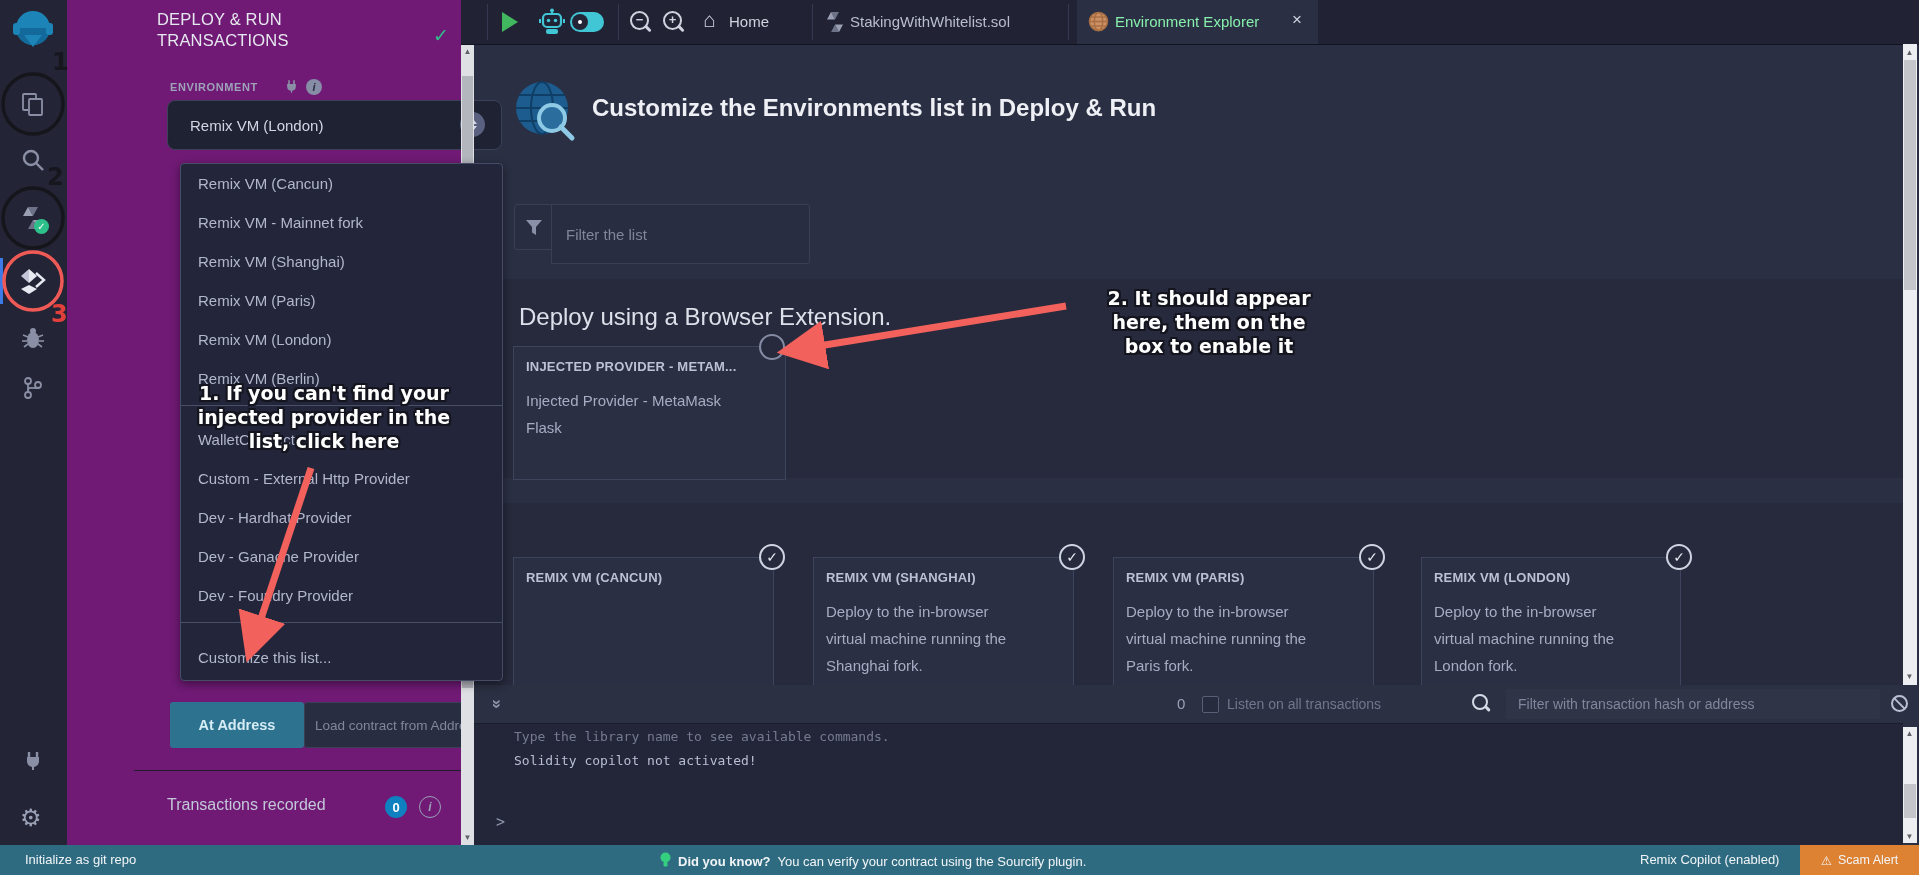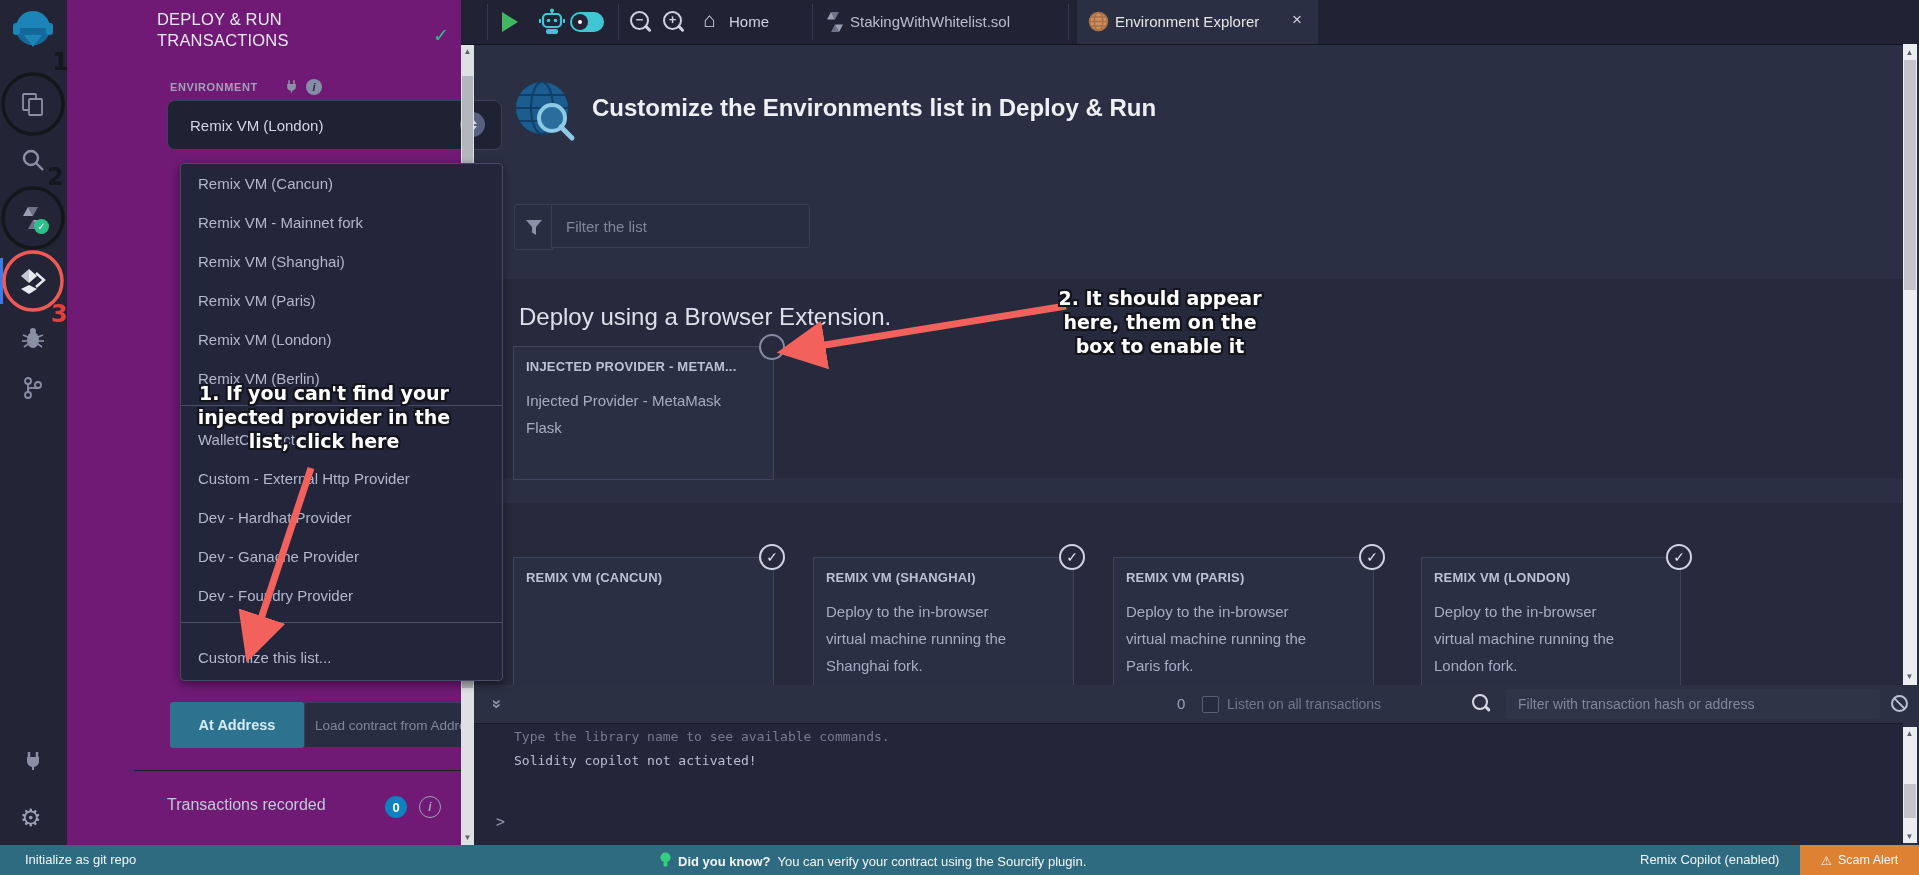--- a/index.html
+++ b/index.html
@@ -56,28 +56,28 @@
   #toggle .knob{position:absolute;left:2px;top:2px;width:16px;height:16px;border-radius:50%;background:#232536;}
   #toggle .dot{position:absolute;left:8px;top:8px;width:4px;height:4px;border-radius:50%;background:#fff;}
   .mag{position:absolute;width:15px;height:15px;border:2.5px solid #cfd3df;border-radius:50%;color:#cfd3df;
        font-size:13px;font-weight:700;text-align:center;line-height:13px;cursor:pointer;}
   .mag::after{content:"";position:absolute;left:12px;top:14px;width:8px;height:2.5px;background:#cfd3df;
               transform:rotate(45deg);border-radius:2px;}
   #home-ic{left:703px;top:8px;font-size:21px;color:#cfd3df;cursor:pointer;}
   #home-lbl{left:729px;top:13px;font-size:15px;color:#cfd3df;cursor:pointer;}
   #tab1-lbl{left:850px;top:13px;font-size:15px;color:#b9becd;cursor:pointer;}
   #tab2{left:1077px;top:0;width:241px;height:44px;background:#2b2f43;cursor:pointer;}
-  #tab2-lbl{left:1115px;top:13px;font-size:15px;color:#e5e5e5;font-weight:500;}
+  #tab2-lbl{left:1115px;top:13px;font-size:15px;color:#86efac;font-weight:500;}
   #tab2-close{left:1292px;top:10px;font-size:17px;color:#cfd3df;cursor:pointer;}
   
   #main-title{left:592px;top:94px;font-size:24px;font-weight:600;color:#eef0f5;}
   #main-sub{left:514px;top:162px;font-size:15px;font-style:italic;color:#9aa0b8;}
   #filter-box{left:514px;top:204px;width:37px;height:44px;background:#282d41;border:1px solid #3a3f56;border-radius:3px 0 0 3px;
               display:flex;align-items:center;justify-content:center;}
-  #filter-input{left:551px;top:204px;width:259px;height:44px;background:#282d41;border:1px solid #3a3f56;border-radius:0 3px 3px 0;
+  #filter-input{left:551px;top:204px;width:259px;height:60px;background:#282d41;border:1px solid #3a3f56;border-radius:0 3px 3px 0;
                 color:#c6cad9;font-size:15px;padding:0 14px;box-sizing:border-box;font-family:inherit;}
   .section{background:#262a3c;}
   #sectionA{left:474px;top:279px;width:1429px;height:199px;}
   #sectionB{left:474px;top:503px;width:1429px;height:182px;overflow:hidden;}
   .sec-head{position:absolute;font-size:24px;color:#dde0ea;}
   .card{position:absolute;background:#2a2f44;border:1px solid #3e445e;cursor:pointer;}
   .card .c-title{position:absolute;left:12px;top:12px;font-size:13px;font-weight:700;letter-spacing:.2px;color:#bcc1d4;white-space:nowrap;}
   .card .c-body{position:absolute;left:12px;top:40px;font-size:15px;line-height:27px;color:#a6acc3;}
   .chk{position:absolute;width:26px;height:26px;border-radius:50%;background:#262a3c;border:2px solid #cfd4e2;
        color:#e8ebf3;font-size:14px;display:flex;align-items:center;justify-content:center;box-sizing:border-box;
@@ -114,21 +114,21 @@
   #sb-tip{position:absolute;left:660px;top:7px;display:flex;align-items:center;gap:7px;}
   #sb-copilot{position:absolute;left:1640px;top:7px;}
   #sb-scam{position:absolute;left:1800px;top:0;width:119px;height:30px;background:#dd8133;display:flex;align-items:center;
            justify-content:center;gap:6px;font-size:12.5px;cursor:pointer;}
   
   #ann-svg{left:0;top:0;z-index:60;pointer-events:none;}
   .ann-text{position:absolute;z-index:61;text-align:center;font-family:"DejaVu Sans",sans-serif;font-weight:700;
             font-size:19px;line-height:24px;color:#ffffff;pointer-events:none;
             text-shadow:-2px -2px 0 #14151f,2px -2px 0 #14151f,-2px 2px 0 #14151f,2px 2px 0 #14151f,0 2px 0 #14151f,0 -2px 0 #14151f,2px 0 0 #14151f,-2px 0 0 #14151f;}
   #ann1{left:186px;top:381px;width:276px;}
-  #ann2{left:1050px;top:286px;width:220px;text-align:center;}
+  #ann2{left:1099px;top:286px;width:220px;text-align:center;}
   .ann-num{position:absolute;z-index:61;font-family:"DejaVu Sans",sans-serif;font-weight:700;font-size:24px;color:#16161e;pointer-events:none;}
   #num3{color:#e2403c;}
   input::placeholder{color:#80869c;opacity:1;}
 </style>
 </head>
 <body>
 
 <div id="app">
 
   <div id="iconbar" class="abs">
@@ -326,21 +326,21 @@
 
   <div id="filter-box" class="abs">
     <svg width="16" height="15" viewBox="0 0 16 15" fill="#8a90a8">
         <path d="M0 0 h16 l-6 7 v8 l-4 -2.5 V7 Z"></path>
       </svg>
   </div>
   <input id="filter-input" class="abs" readonly="" placeholder="Filter the list" style="">
 
   <div id="sectionA" class="abs section"></div>
   <div class="sec-head abs" style="left:519px;top:303px;">Deploy using a Browser Extension.</div>
-  <div class="card abs" style="left:513px;top:346px;width:259px;height:132px;">
+  <div class="card abs" style="left:513px;top:346px;width:259px;height:132px;padding-left:12px;">
     <div class="c-title">INJECTED PROVIDER - METAM...</div>
     <div class="c-body" style="width:212px;">Injected Provider - MetaMask Flask</div>
   </div>
   <div class="chk empty abs" style="left:759px;top:334px;"></div>
 
   <div class="sec-head abs" style="left:519px;top:511px;">Deploy to an In-browser Virtual Machine.</div>
   <div id="sectionB" class="abs section">
     <div class="card" style="left:39px;top:54px;width:259px;height:145px;">
       <div class="c-title">REMIX VM (CANCUN)</div>
     </div>

